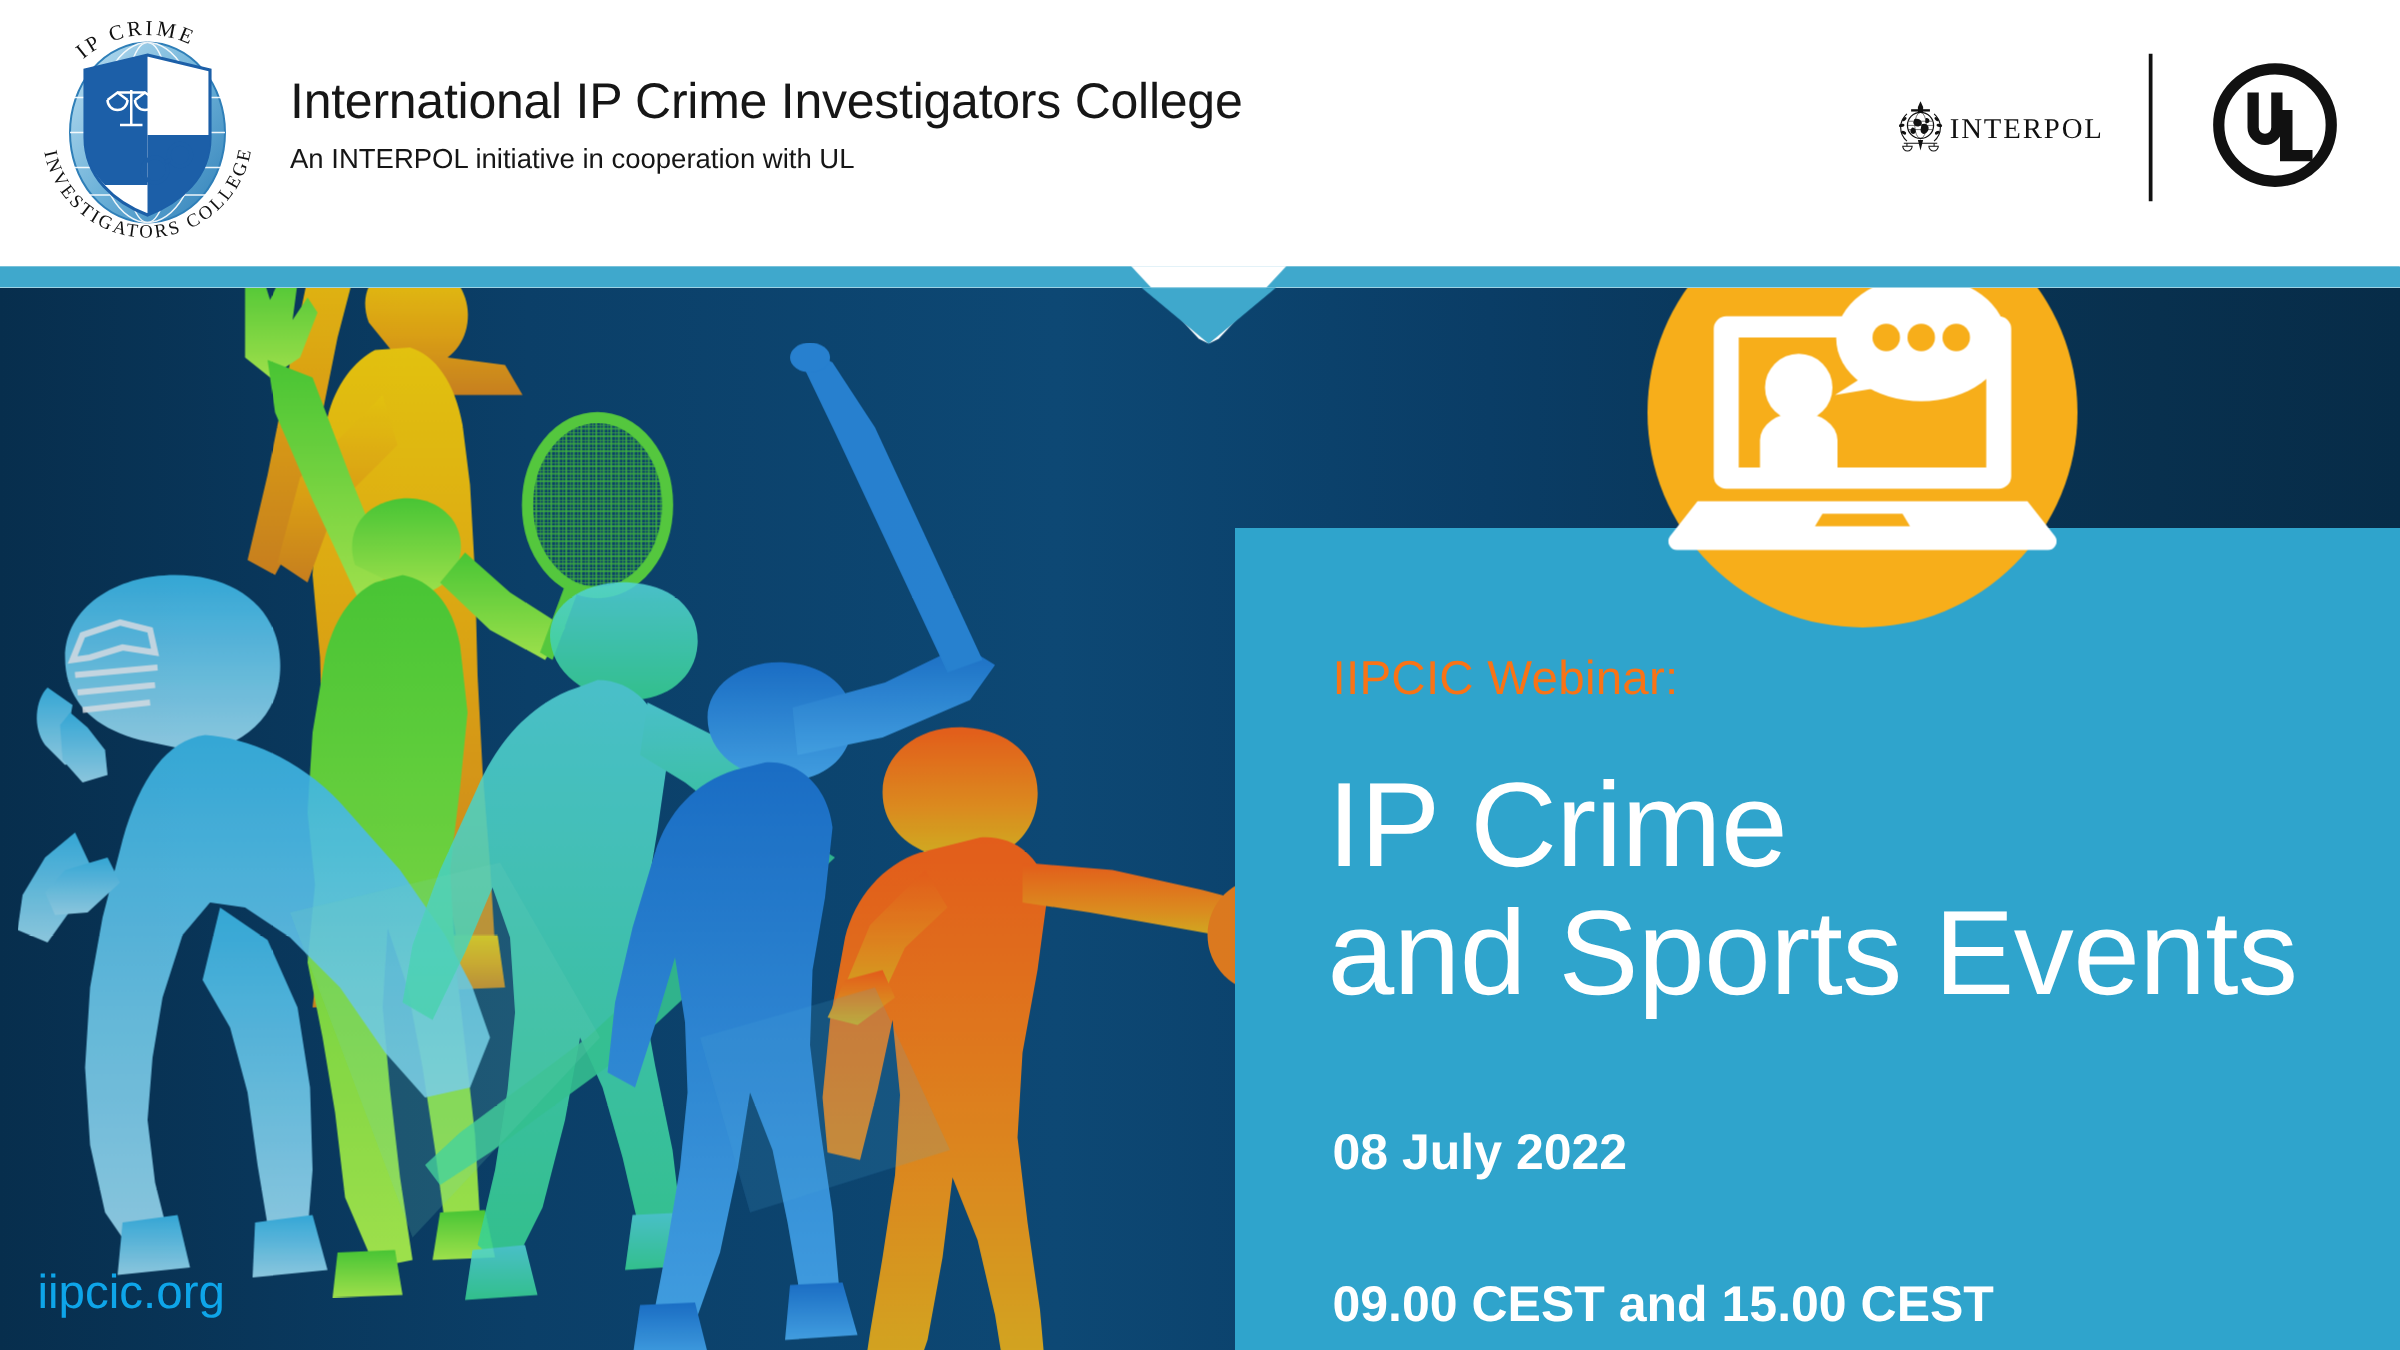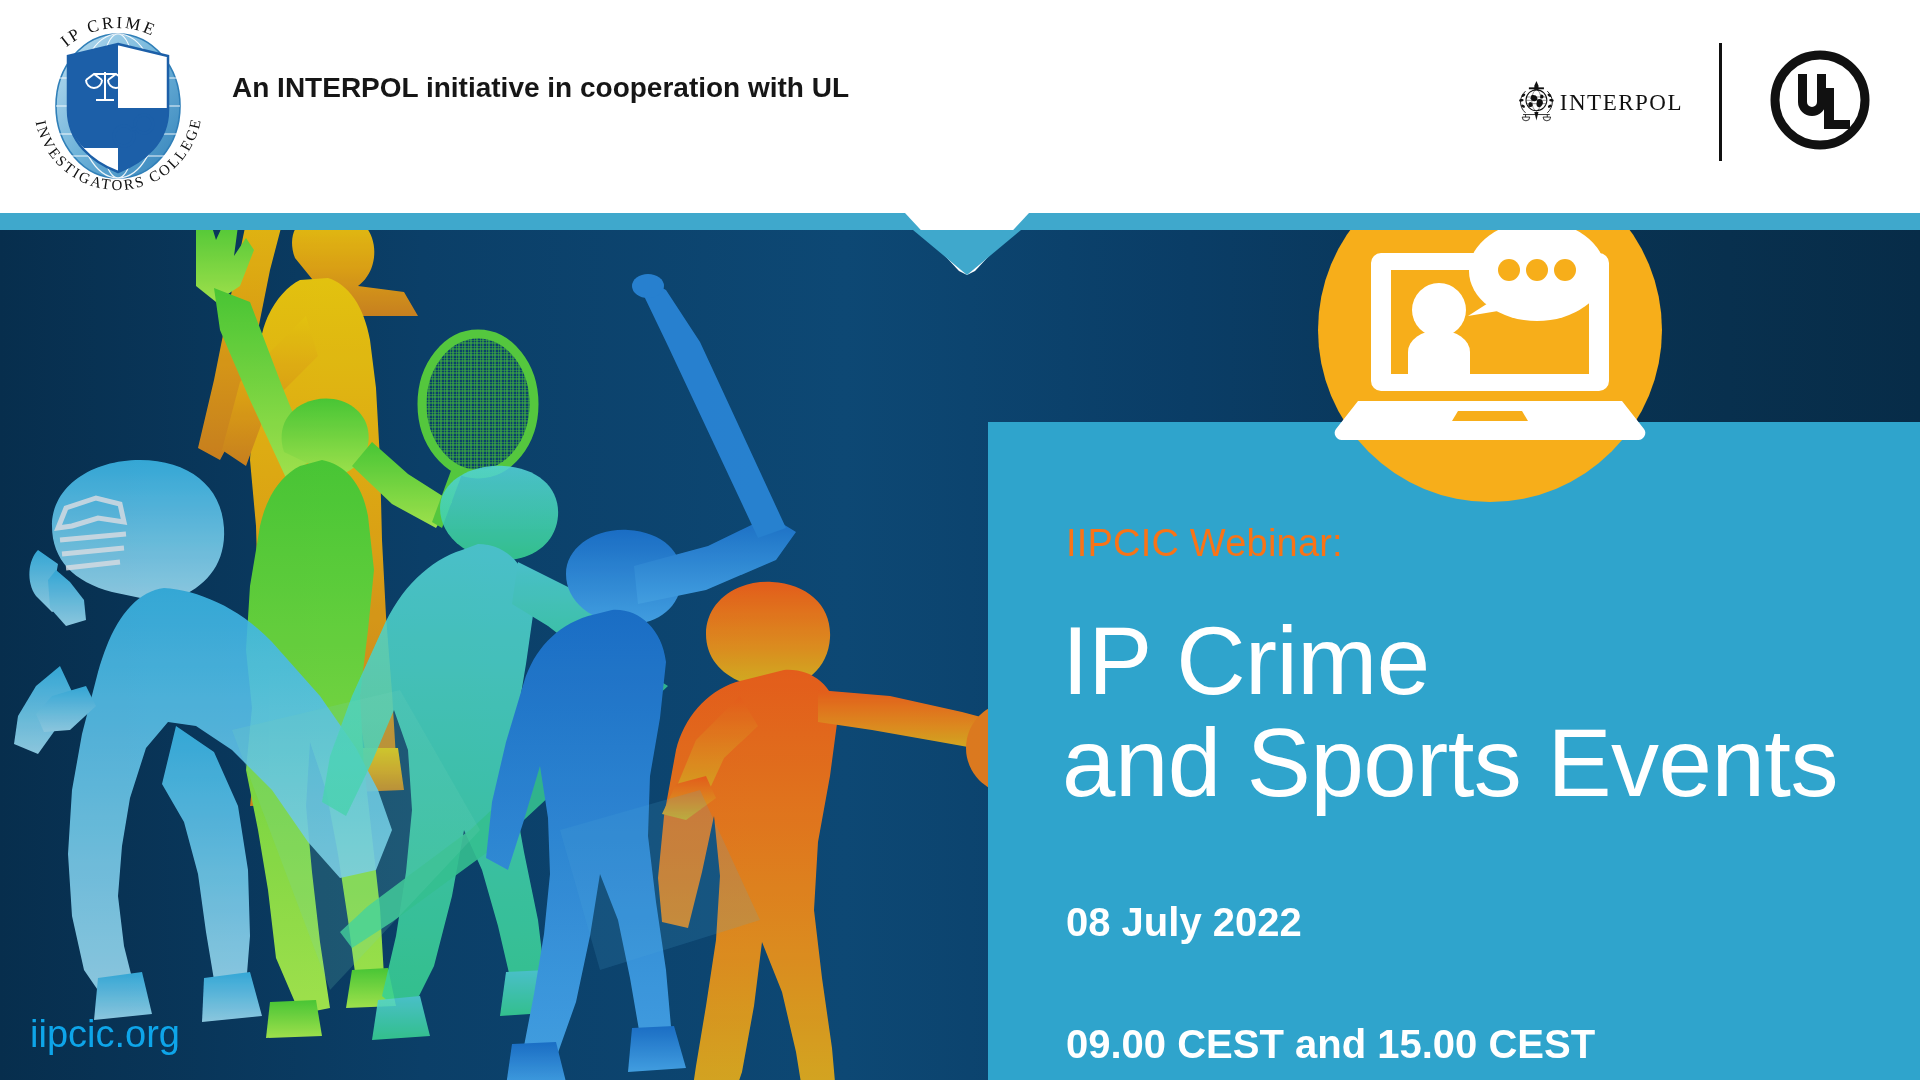--- a/index.html
+++ b/index.html
@@ -35,21 +35,21 @@
     position:absolute; left:18px; top:6px; width:200px; height:200px;
   }
   .hdr-text {
     position:absolute; left:232px; top:60px;
   }
   .hdr-title {
     font-size:40px; font-weight:400; color:#161616; letter-spacing:-0.2px;
     line-height:1.05; white-space:nowrap;
   }
   .hdr-sub {
-    font-size:28px; font-weight:700; color:#161616; margin-top:12px;
+    font-size:22px; font-weight:400; color:#161616; margin-top:12px;
     white-space:nowrap;
   }
   .hdr-right {
     position:absolute; right:42px; top:32px; height:140px;
     display:flex; align-items:center; gap:0px;
   }
   .interpol-block { width:170px; display:flex; flex-direction:row; align-items:center; }
   .interpol-word { font-family:"Liberation Serif", serif; font-size:23px; letter-spacing:1.5px; color:#111; margin-top:2px; }
   .hdr-divider { width:3px; height:118px; background:#111; margin:0 46px 0 36px; }
   .ul-block { width:110px; }
@@ -336,20 +336,21 @@
           <textPath href="#arcTop" startOffset="27%">IP CRIME</textPath>
         </text>
         <text font-size="15" letter-spacing="2.2">
           <textPath href="#arcBot" startOffset="6%">INVESTIGATORS COLLEGE</textPath>
         </text>
       </g>
       <circle cx="100" cy="100" r="86" fill="none" stroke="none"></circle>
     </svg>
 
     <div class="hdr-text">
+      <div class="hdr-title">International IP Crime Investigators College</div>
       <div class="hdr-sub">An INTERPOL initiative in cooperation with UL</div>
     </div>
 
     <div class="hdr-right">
 
       <div class="interpol-block">
         <svg width="112" height="104" viewBox="0 0 112 104">
 
           <path d="M56 2 L61 13 V60 H51 V13 Z" fill="#111"></path>
           <rect x="38" y="17" width="36" height="4.5" fill="#111"></rect>

